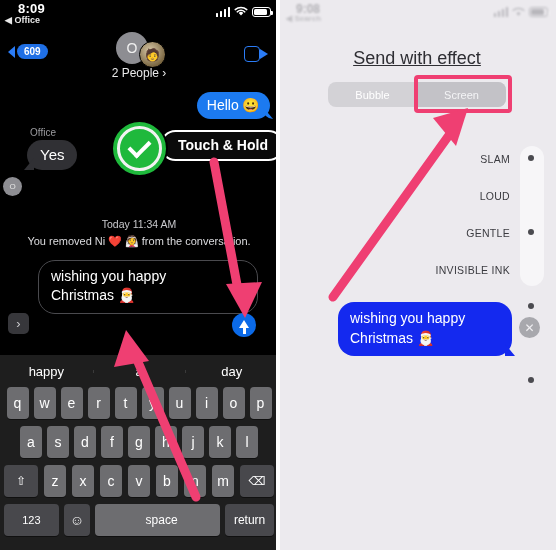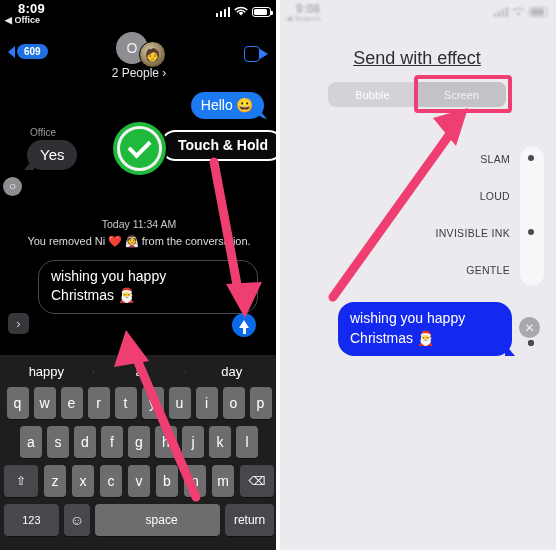--- a/index.html
+++ b/index.html
@@ -500,21 +500,21 @@
         <div class="av2">🧑</div>
       </div>
       <div class="people-label">2 People ›</div>
       <div class="facetime">
         <span class="body"></span>
         <span class="lens"></span>
       </div>
     </div>
 
     <div class="msgs">
-      <div class="bub-blue" style="right:14px; top:10px;">Hello 😀</div>
+      <div class="bub-blue" style="right:8px; top:10px;">Hello 😀</div>
       <div class="sender-name" style="left:30px; top:45px;">Office</div>
       <div class="bub-gray" style="left:27px; top:58px;">Yes</div>
       <div class="small-av" style="left:3px; top:95px;">O</div>
       <div class="sys-time" style="top:136px;">Today 11:34 AM</div>
       <div class="sys-note" style="top:153px;">You removed Ni ❤️ 👰 from the conversation.</div>
     </div>
 
     <div class="compose">
       <div class="bodytext">wishing you happy Christmas 🎅</div>
     </div>
@@ -614,26 +614,26 @@
       <div class="radio-track"></div>
       <div class="eff-row">
         <span>SLAM</span>
         <span class="radio-dot" style="top:15px;"></span>
       </div>
       <div class="eff-row">
         <span>LOUD</span>
         <span class="radio-dot" style="top:52px;"></span>
       </div>
       <div class="eff-row">
+        <span>GENTLE</span>
+        <span class="radio-dot" style="top:89px;"></span>
+      </div>
+      <div class="eff-row">
         <span>INVISIBLE INK</span>
         <span class="radio-dot" style="top:126px;"></span>
-      </div>
-      <div class="eff-row">
-        <span>GENTLE</span>
-        <span class="radio-dot" style="top:89px;"></span>
       </div>
     </div>
 
     <div class="r-bubble">wishing you happy Christmas 🎅</div>
     <div class="r-close">✕</div>
   </div>
 
   <div class="hl-box" style="left:414px;"></div>
   <div class="divider"></div>
 

